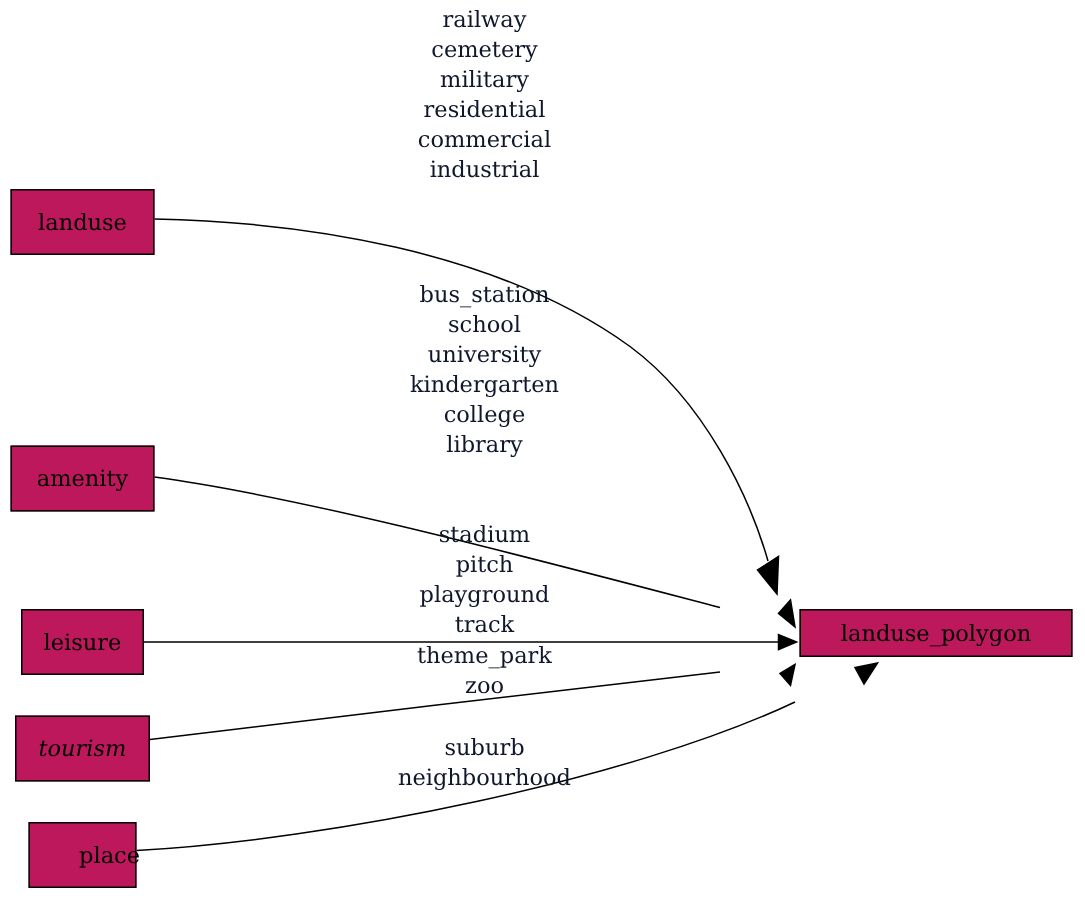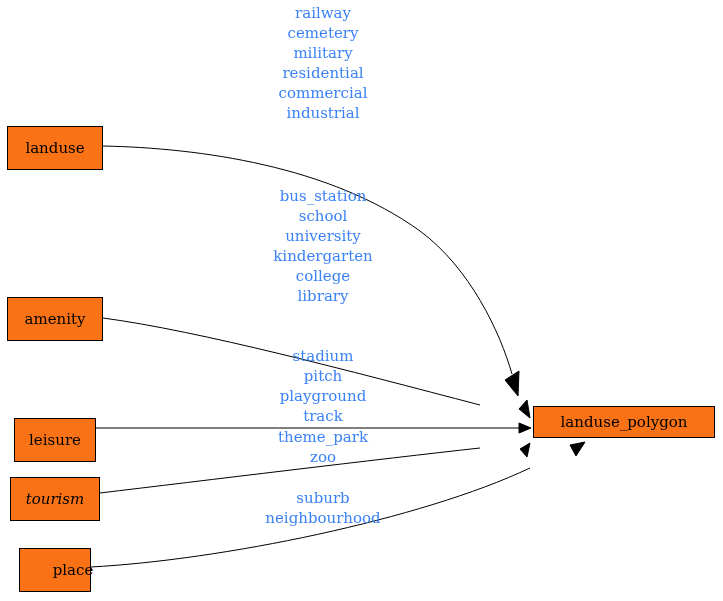--- a/index.html
+++ b/index.html
@@ -11,35 +11,35 @@
     position: relative;
     width: 723px;
     height: 601px;
     background: #ffffff;
     font-family: "DejaVu Serif", serif;
     overflow: hidden;
   }
   .node {
     position: absolute;
     border: 1px solid #000000;
-    background: #f97316;
+    background: #be185d;
     box-sizing: border-box;
     display: flex;
     align-items: center;
     justify-content: center;
     font-size: 15px;
     color: #000000;
     white-space: nowrap;
   }
   .label-group {
     position: absolute;
     text-align: center;
     font-size: 15px;
     line-height: 20px;
-    color: #3b82f6;
+    color: #0f172a;
     white-space: nowrap;
   }
   svg.edges {
     position: absolute;
     left: 0;
     top: 0;
     width: 723px;
     height: 601px;
     overflow: visible;
   }
@@ -81,21 +81,21 @@
       <polygon points="585,442 570,445 576,456"></polygon>
     </g>
   </svg>
 
   <div class="node" style="left:7px; top:126px; width:96px; height:44px;">
     <span>landuse</span>
   </div>
   <div class="node" style="left:7px; top:297px; width:96px; height:44px;">
     <span>amenity</span>
   </div>
-  <div class="node" style="left:14px; top:418px; width:82px; height:44px;">
+  <div class="node" style="left:14px; top:406px; width:82px; height:44px;">
     <span>leisure</span>
   </div>
   <div class="node" style="left:10px; top:477px; width:90px; height:44px;font-style:italic;">
     <span>tourism</span>
   </div>
   <div class="node" style="left:19px; top:548px; width:72px; height:44px;padding-left:36px;">
     <span>place</span>
   </div>
   <div class="node" style="left:533px; top:406px; width:182px; height:32px;">
     <span>landuse_polygon</span>

